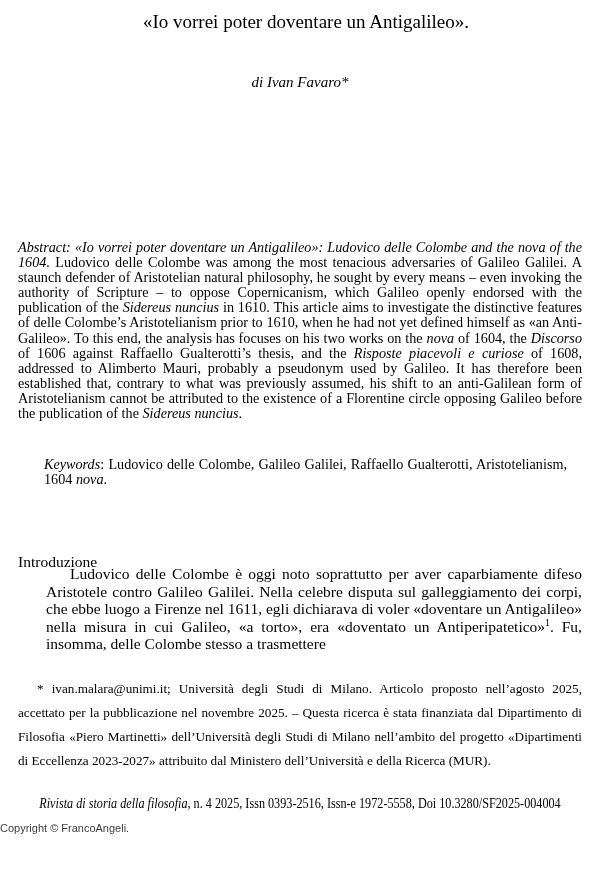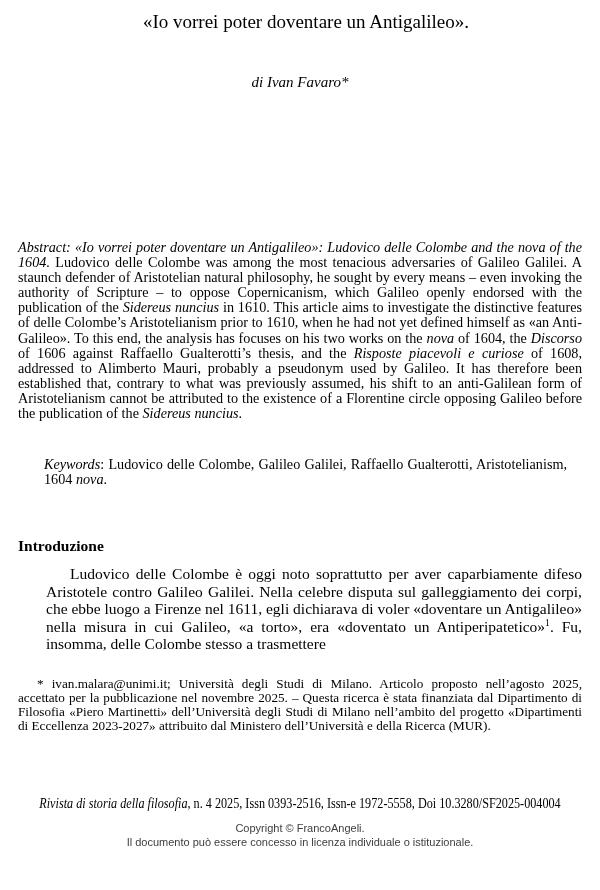--- a/index.html
+++ b/index.html
@@ -54,43 +54,43 @@
     top: 457px;
     left: 18px;
     right: 33px;
     font-size: 14.2px;
     line-height: 15.1px;
     text-align: justify;
     margin-left: 26px;
   }
   .section-heading {
     position: absolute;
-    top: 537px;
+    top: 553px;
     left: 18px;
     font-size: 15.5px;
-    font-weight: bold;
+    font-weight: normal;
   }
   .intro {
     position: absolute;
     top: 565px;
     left: 18px;
     right: 18px;
     font-size: 15.5px;
     line-height: 17.6px;
     text-align: justify;
     text-indent: 24px;
     margin-left: 28px;
   }
   .footnotes {
     position: absolute;
     top: 677px;
     left: 18px;
     right: 18px;
     font-size: 13.2px;
-    line-height: 14px;
+    line-height: 24px;
     text-align: justify;
   }
   .footnotes p {
     margin: 0;
     text-indent: 19px;
   }
   .journal-line {
     position: absolute;
     top: 796px;
     left: 0;
@@ -99,21 +99,21 @@
     font-size: 14px;
     white-space: nowrap;
     transform: scaleX(0.87);
     transform-origin: 50% 0;
   }
   .footer {
     position: absolute;
     top: 822px;
     left: 0;
     right: 0;
-    text-align: center;
+    text-align: left;
     font-family: "Liberation Sans", "DejaVu Sans", sans-serif;
     font-size: 11px;
     line-height: 13.5px;
     color: #3d3d3d;
   }
 </style>
 </head>
 <body>
 
 <div class="page">
@@ -133,16 +133,15 @@
   <div class="intro"><span>Ludovico delle Colombe è oggi noto soprattutto per aver caparbiamente difeso Aristotele contro Galileo Galilei. Nella celebre disputa sul galleggiamento dei corpi, che ebbe luogo a Firenze nel 1611, egli dichiarava di voler «doventare un Antigalileo» nella misura in cui Galileo, «a torto», era «doventato un Antiperipatetico»</span><sup>1</sup><span>. Fu, insomma, delle Colombe stesso a trasmettere</span></div>
 
   <div class="footnotes">
     <p><span>* ivan.malara@unimi.it; Università degli Studi di Milano. Articolo proposto nell’agosto 2025, accettato per la pubblicazione nel novembre 2025. – Questa ricerca è stata finanziata dal Dipartimento di Filosofia «Piero Martinetti» dell’Università degli Studi di Milano nell’ambito del progetto «Dipartimenti di Eccellenza 2023-2027» attribuito dal Ministero dell’Università e della Ricerca (MUR).</span></p>
   </div>
 
   <div class="journal-line"><span class="it">Rivista di storia della filosofia</span><span>, n. 4 2025, Issn 0393-2516, Issn-e 1972-5558, Doi 10.3280/SF2025-004004</span></div>
 
   <div class="footer">
     <div>Copyright © FrancoAngeli.</div>
-    <div>Il documento può essere concesso in licenza individuale o istituzionale.</div>
   </div>
 
 </div>
 
 </body></html>

